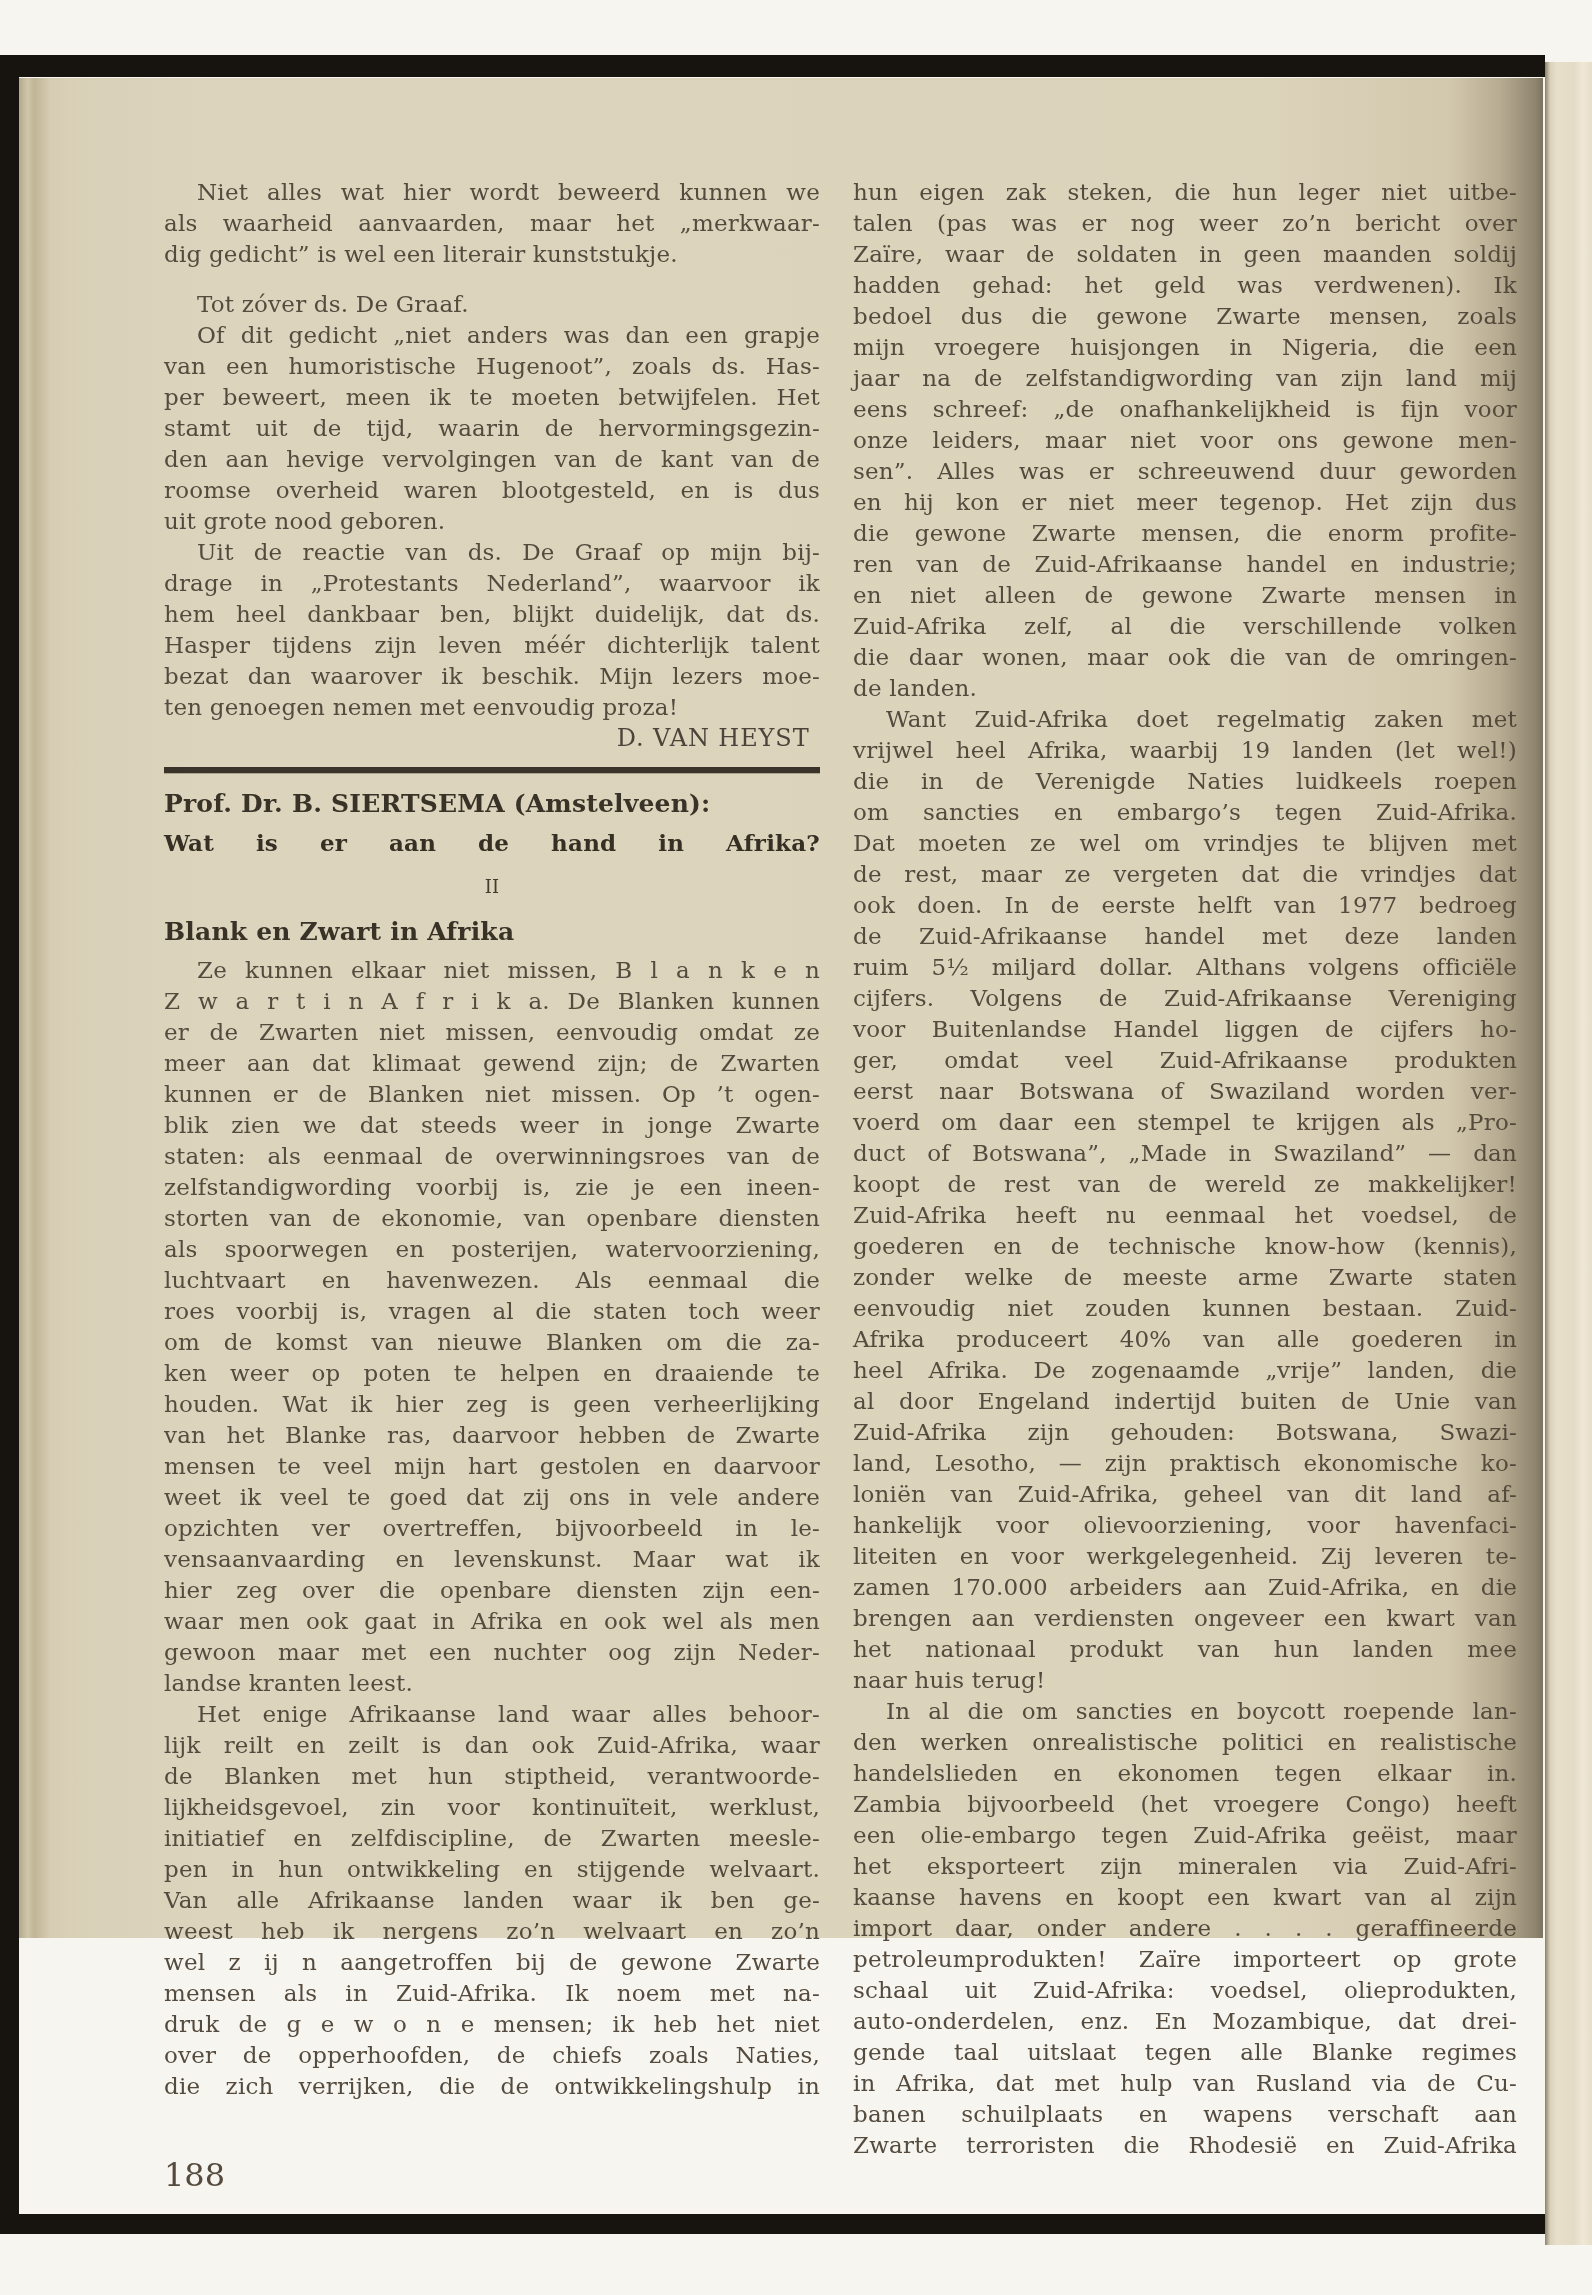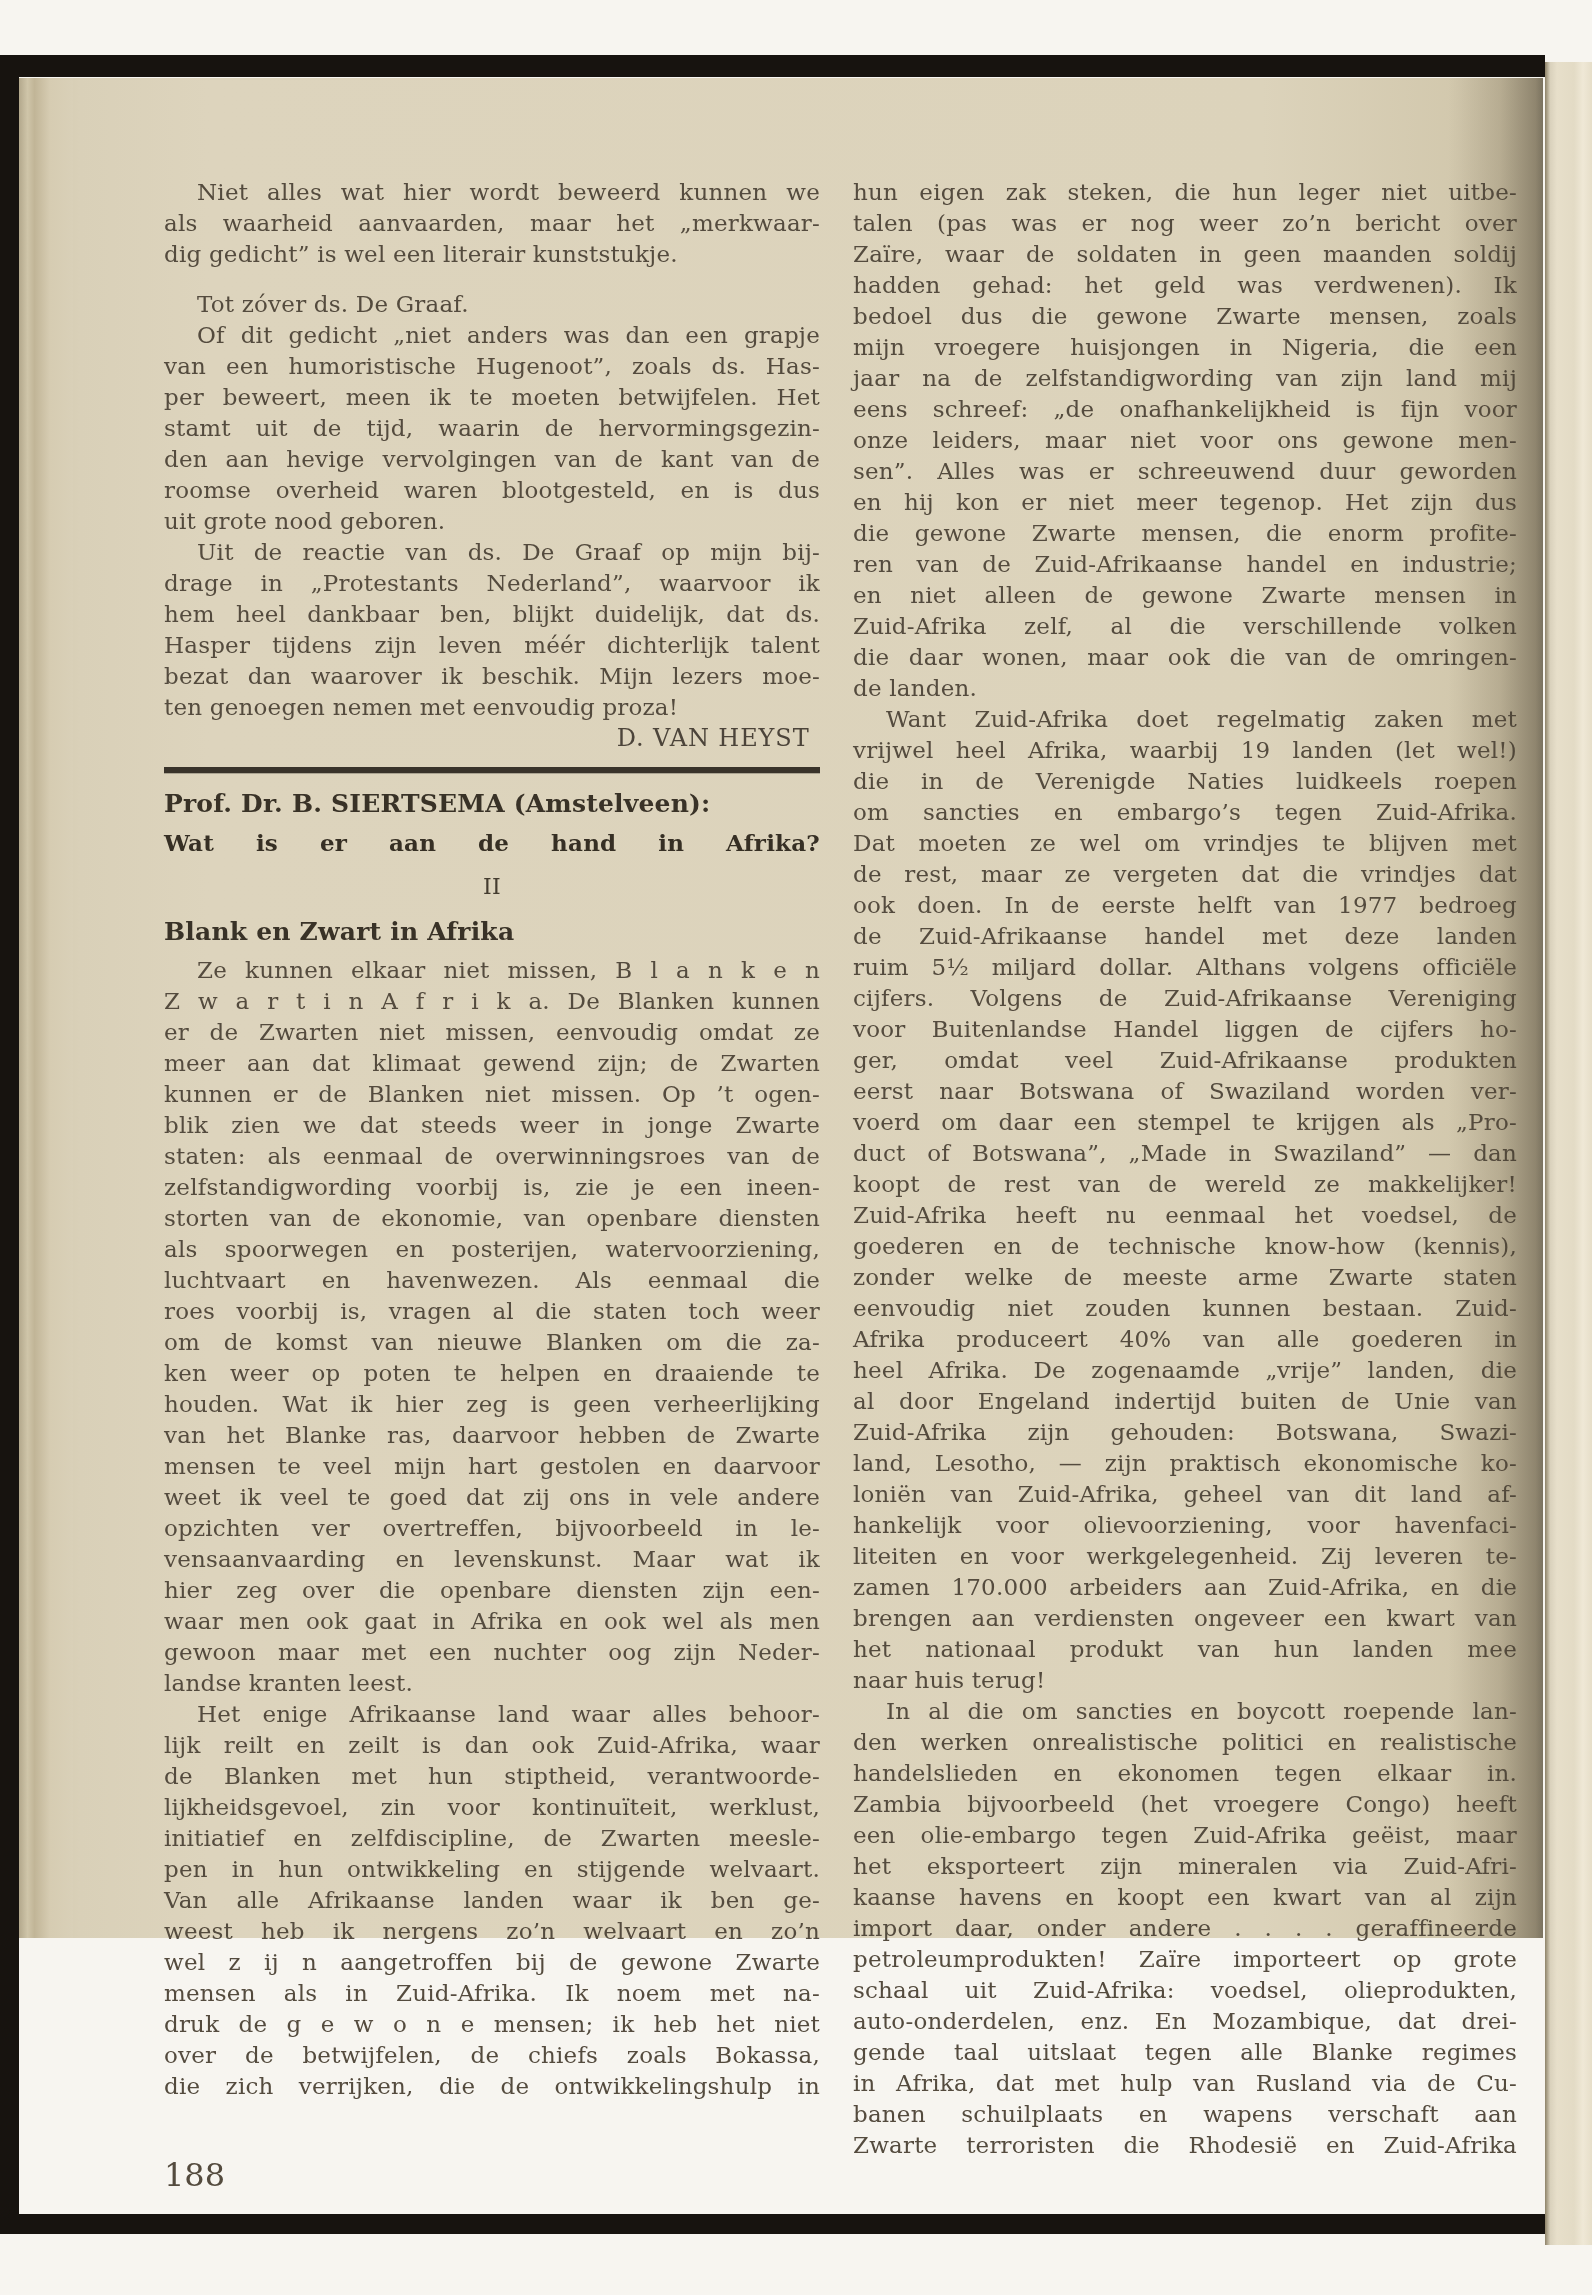--- a/index.html
+++ b/index.html
@@ -27,21 +27,21 @@
   .para { margin:0; }
   .gap-before { margin-top:19px; }
   .line { text-align:justify; text-align-last:justify; }
   .line.last { text-align-last:auto; }
   .line.indent { text-indent:33px; }
 
   .signature { text-align:right; padding-right:10.4px; font-size:24px; letter-spacing:0.9px; color:#4c443a; }
   .rule { height:6px; background:#39332a; margin:13px 0 14.7px; box-shadow:0 0.9px 0 rgba(0,0,0,0.25); }
   .byline { font-weight:bold; font-size:25px; color:#393227; margin:5.2px 0 10.4px; }
   .title { font-weight:bold; font-size:23px; color:#362f24; text-align:justify; text-align-last:justify; margin:0 0 5.2px 0; line-height:1.2; }
-  .part { text-align:center; font-size:22px; color:#443c2f; margin:14px 0; }
+  .part { text-align:center; font-size:18px; color:#443c2f; margin:14px 0; }
   .subhead { font-weight:bold; font-size:25px; color:#393227; margin:5.2px 0 8.6px; }
   .page-number { position:absolute; left:145px; top:2078px; font-size:32px; color:#544b3e; }
 </style>
 </head>
 <body>
 
 <div class="stage">
   <div class="cover-top"></div>
   <div class="cover-left"></div>
   <div class="cover-bottom"></div>
@@ -111,21 +111,21 @@
           <div class="line">lijk reilt en zeilt is dan ook Zuid-Afrika, waar</div>
           <div class="line">de Blanken met hun stiptheid, verantwoorde-</div>
           <div class="line">lijkheidsgevoel, zin voor kontinuïteit, werklust,</div>
           <div class="line">initiatief en zelfdiscipline, de Zwarten meesle-</div>
           <div class="line">pen in hun ontwikkeling en stijgende welvaart.</div>
           <div class="line">Van alle Afrikaanse landen waar ik ben ge-</div>
           <div class="line">weest heb ik nergens zo’n welvaart en zo’n</div>
           <div class="line">wel z ij n  aangetroffen bij de gewone Zwarte</div>
           <div class="line">mensen als in Zuid-Afrika. Ik noem met na-</div>
           <div class="line">druk de  g e w o n e  mensen; ik heb het niet</div>
-          <div class="line">over de betwijfelen, de chiefs zoals Bokassa,</div>
+          <div class="line">over de opperhoofden, de chiefs zoals Naties,</div>
           <div class="line">die zich verrijken, die de ontwikkelingshulp in</div>
         </div>
       </div>
     <div class="col col-right" id="col-right">
         <div class="para">
           <div class="line">hun eigen zak steken, die hun leger niet uitbe-</div>
           <div class="line">talen (pas was er nog weer zo’n bericht over</div>
           <div class="line">Zaïre, waar de soldaten in geen maanden soldij</div>
           <div class="line">hadden gehad: het geld was verdwenen). Ik</div>
           <div class="line">bedoel dus die gewone Zwarte mensen, zoals</div>

